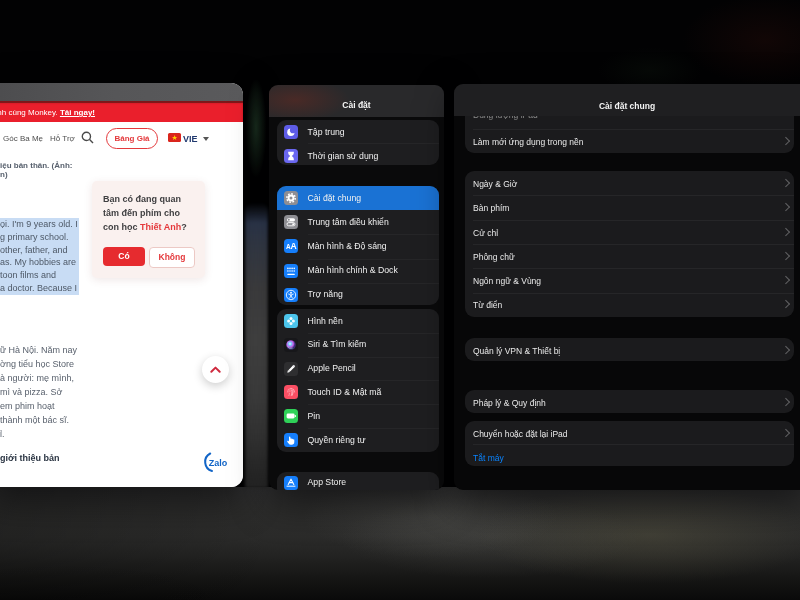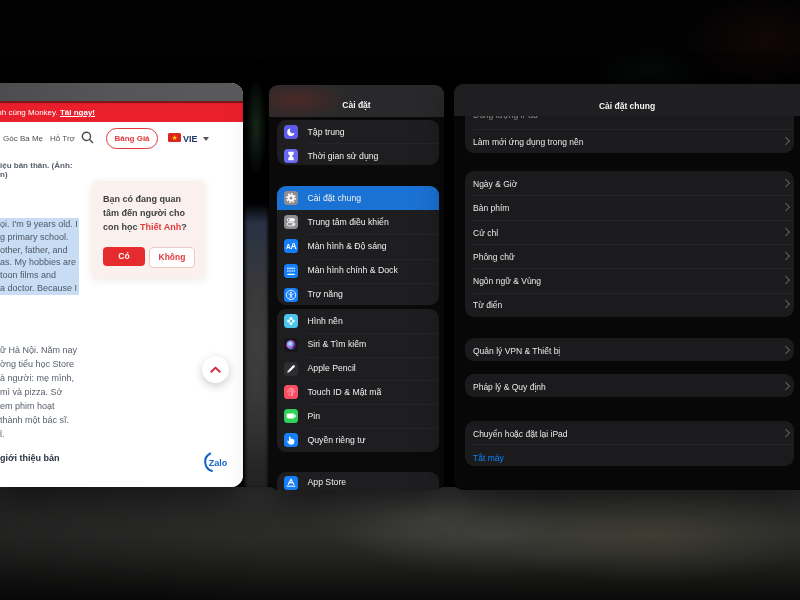--- a/index.html
+++ b/index.html
@@ -135,21 +135,21 @@
       <div class="gtxt" style="left:12px;top:201.9px;">ờng tiểu học Store</div>
       <div class="gtxt" style="left:12px;top:216px;text-align:center;">à người: mẹ mình,</div>
       <div class="gtxt" style="left:12px;top:230.1px;">mì và pizza. Sở</div>
       <div class="gtxt" style="left:12px;top:244.2px;">em phim hoạt</div>
       <div class="gtxt" style="left:12px;top:258.3px;">thành một bác sĩ.</div>
       <div class="gtxt" style="left:12px;top:272.4px;">ỉ.</div>
       <div class="gtxt" style="left:12px;top:296.2px;font-weight:bold;color:#2a3442;">giới thiệu bản</div>
 
       <div id="popup">
         <div class="line" style="top:13px;">Bạn có đang quan</div>
-        <div class="line" style="top:27px;">tâm đến người cho</div>
+        <div class="line" style="top:27px;">tâm đến phím cho</div>
         <div class="line" style="top:40.5px;">con học <span style="color:#e4393c">Thiết Anh</span>?</div>
         <div id="btnco">Có</div>
         <div id="btnkhong">Không</div>
       </div>
 
       <div id="upbtn"><svg width="27" height="27" viewBox="0 0 27 27">
             <path d="M9.3 15.8 L13.5 11.6 L17.7 15.8" fill="none" stroke="#cf2a3e" stroke-width="2" stroke-linecap="round" stroke-linejoin="round"></path>
           </svg></div>
       <div id="zalo">
         <svg width="26" height="22" viewBox="0 0 26 22">
@@ -388,21 +388,21 @@
           <div class="txt">Từ điển</div>
           <div class="chev"></div>
         </div>
     </div>
     <div class="rgroup" style="top:254px;height:23.2px;">
       <div class="rrow">
           <div class="txt">Quản lý VPN &amp; Thiết bị</div>
           <div class="chev"></div>
         </div>
     </div>
-    <div class="rgroup" style="top:290px;height:23.2px;">
+    <div class="rgroup" style="top:306px;height:23.2px;">
       <div class="rrow">
           <div class="txt">Pháp lý &amp; Quy định</div>
           <div class="chev"></div>
         </div>
     </div>
     <div class="rgroup" style="top:337.2px;height:45px;">
       <div class="rrow">
           <div class="txt">Chuyển hoặc đặt lại iPad</div>
           <div class="chev"></div>
         </div>

